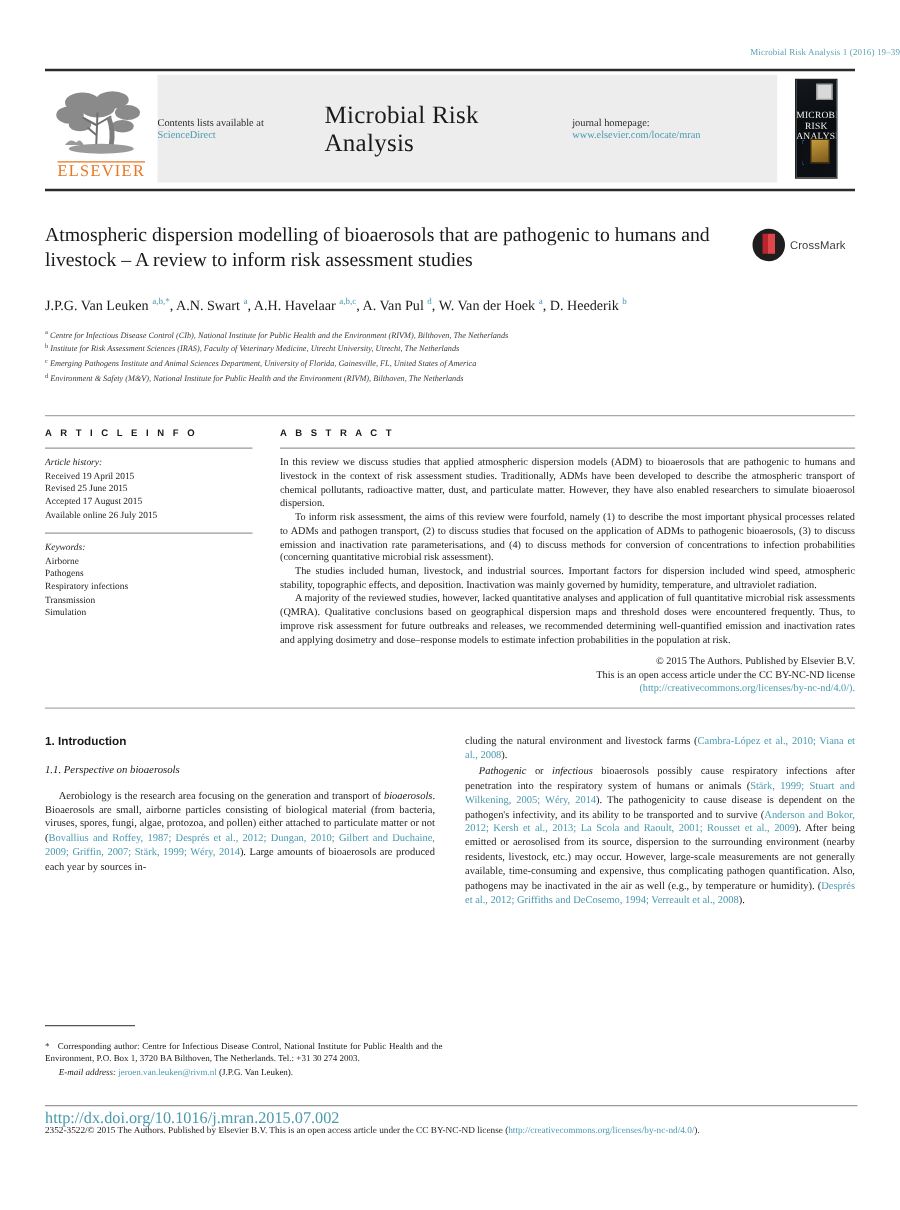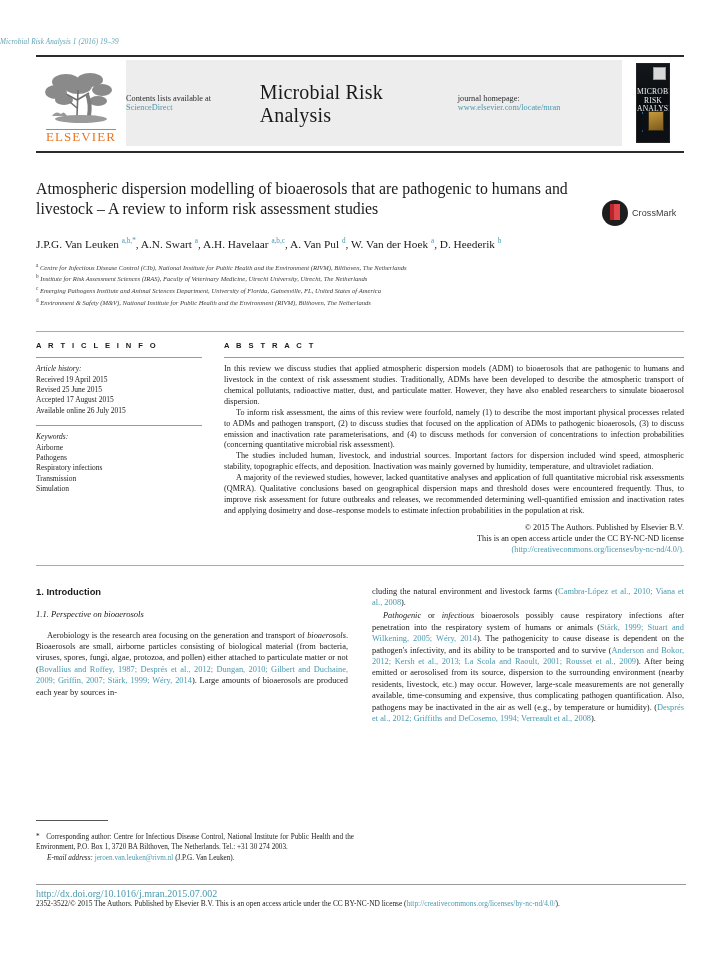--- a/index.html
+++ b/index.html
@@ -21,27 +21,26 @@
   }
   .page {
     width: 720px;
     height: 968px;
     position: relative;
     box-sizing: border-box;
   }
 
   
   .running-head {
-    text-align: left;
+    text-align: right;
     font-size: 7.2px;
     color: #5fa3b5;
     padding-top: 38px;
     letter-spacing: .1px;
     font-family: "Liberation Serif", serif;
-    font-style: italic;
   }
 
   
   .masthead {
     margin: 9px 36px 0 36px;
     border-top: 2.2px solid #2b2b2b;
     position: relative;
     height: 96px;
     display: flex;
     align-items: stretch;
@@ -163,21 +162,21 @@
     font-size: 15.8px;
     line-height: 20px;
     font-weight: normal;
     color: #1a1a1a;
     margin: 0;
     max-width: 556px;
   }
   .crossmark {
     position: absolute;
     right: -4px;
-    top: 21px;
+    top: 4px;
     width: 86px;
     display: flex;
     align-items: center;
     gap: 4px;
   }
   .crossmark-badge {
     width: 26px; height: 26px;
     border-radius: 50%;
     background: #1e1e1e;
     display: flex;
@@ -315,21 +314,21 @@
 
   
   .page-footer {
     position: absolute;
     left: 36px;
     right: 34px;
     top: 884px;
     border-top: 1.1px solid #999;
     padding-top: 4px;
   }
-  .doi { font-size: 10px; color: #4a9ab0; line-height: 10px; }
+  .doi { font-size: 13px; color: #4a9ab0; line-height: 10px; }
   .footer-line { font-size: 7.4px; color: #1a1a1a; line-height: 10px; }
 </style>
 </head>
 <body>
 
 <div class="page">
 
   <div class="running-head">Microbial Risk Analysis 1 (2016) 19–39</div>
 
   <div class="masthead">

